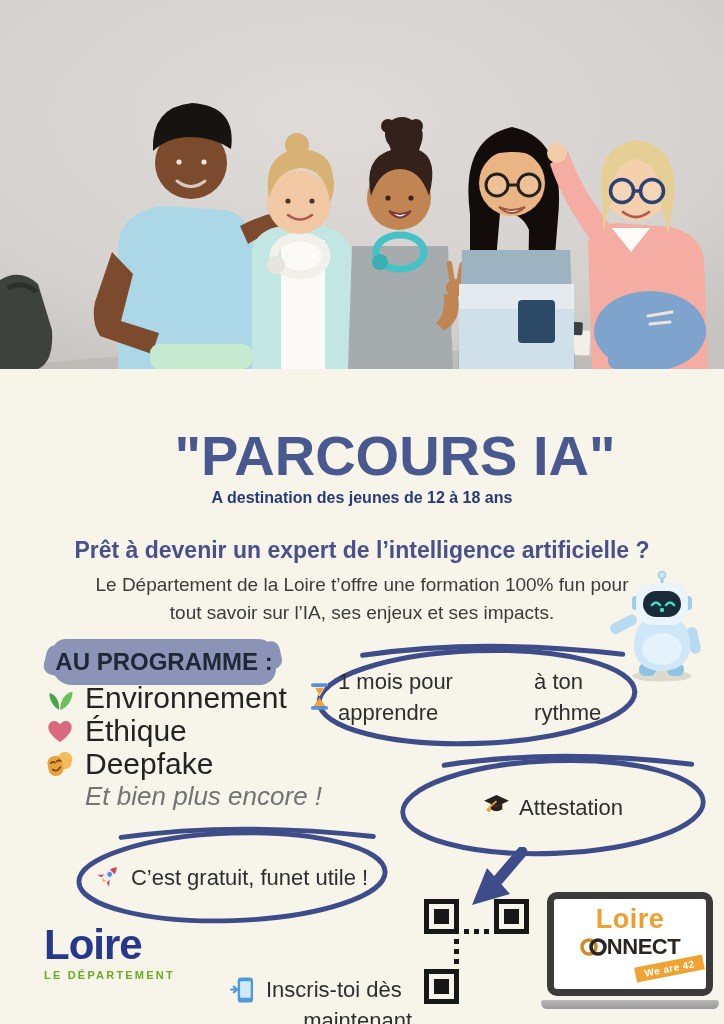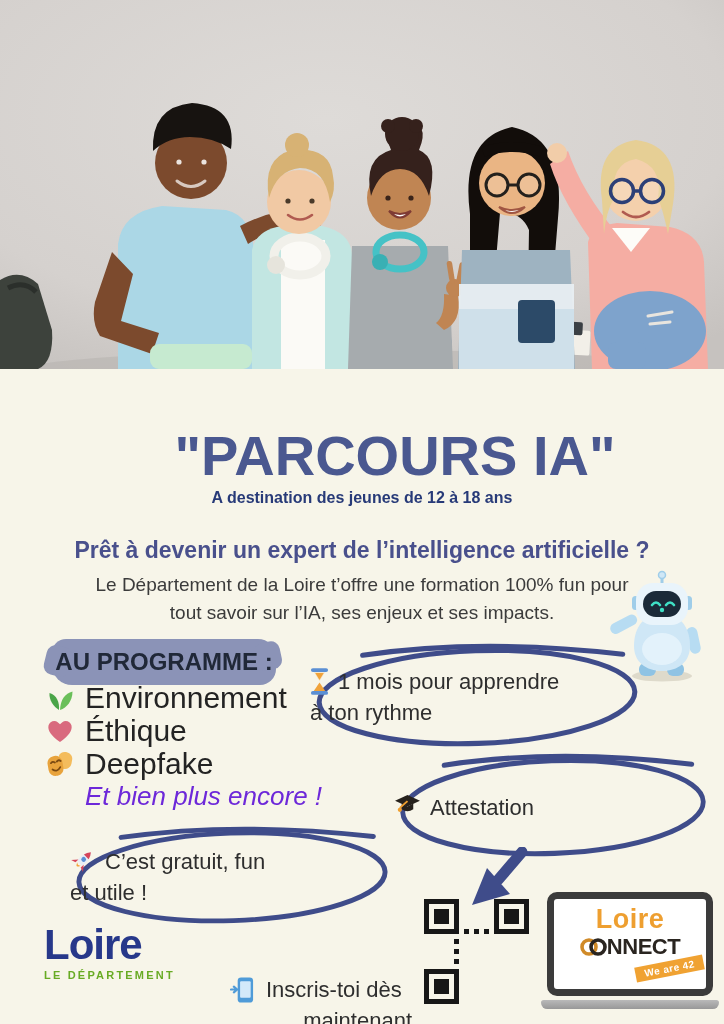--- a/index.html
+++ b/index.html
@@ -56,29 +56,29 @@
     font-size:24px; font-weight:700; color:#202838; z-index:1;
   }
   .program-list{ position:absolute; left:46px; top:681px; list-style:none; }
   .program-list li{
     display:flex; align-items:center; gap:11px; height:33px;
     font-size:30px; color:#232323;
   }
   .li-icon{ width:28px; height:28px; display:inline-flex; flex:0 0 28px; }
   .more-line{
     position:absolute; left:85px; top:781px;
-    font-size:26px; font-style:italic; color:#6d28d9;
+    font-size:26px; font-style:italic; color:#737373;
   }
 
   
   .bubble{ position:absolute; }
   .bubble > svg.ring{ position:absolute; left:0; top:0; width:100%; height:100%; }
   .bubble .b-lines{
-    position:absolute; inset:0; display:flex; flex-direction:column;
-    justify-content:center; padding-top:6px;
+    position:absolute; inset:0; display:flex; 
+    align-items:center; justify-content:center; padding-top:6px;
     font-size:22px; line-height:31px; color:#2e2e2e;
   }
   .b-line{ display:flex; align-items:center; gap:9px; }
   .bubble-1{ left:310px; top:641px; width:334px; height:106px; }
   .bubble-2{ left:394px; top:751px; width:318px; height:106px; }
   .bubble-3{ left:70px;  top:824px; width:324px; height:100px; }
 
   .arrow{ position:absolute; left:468px; top:847px; width:64px; height:62px; }
 
   

